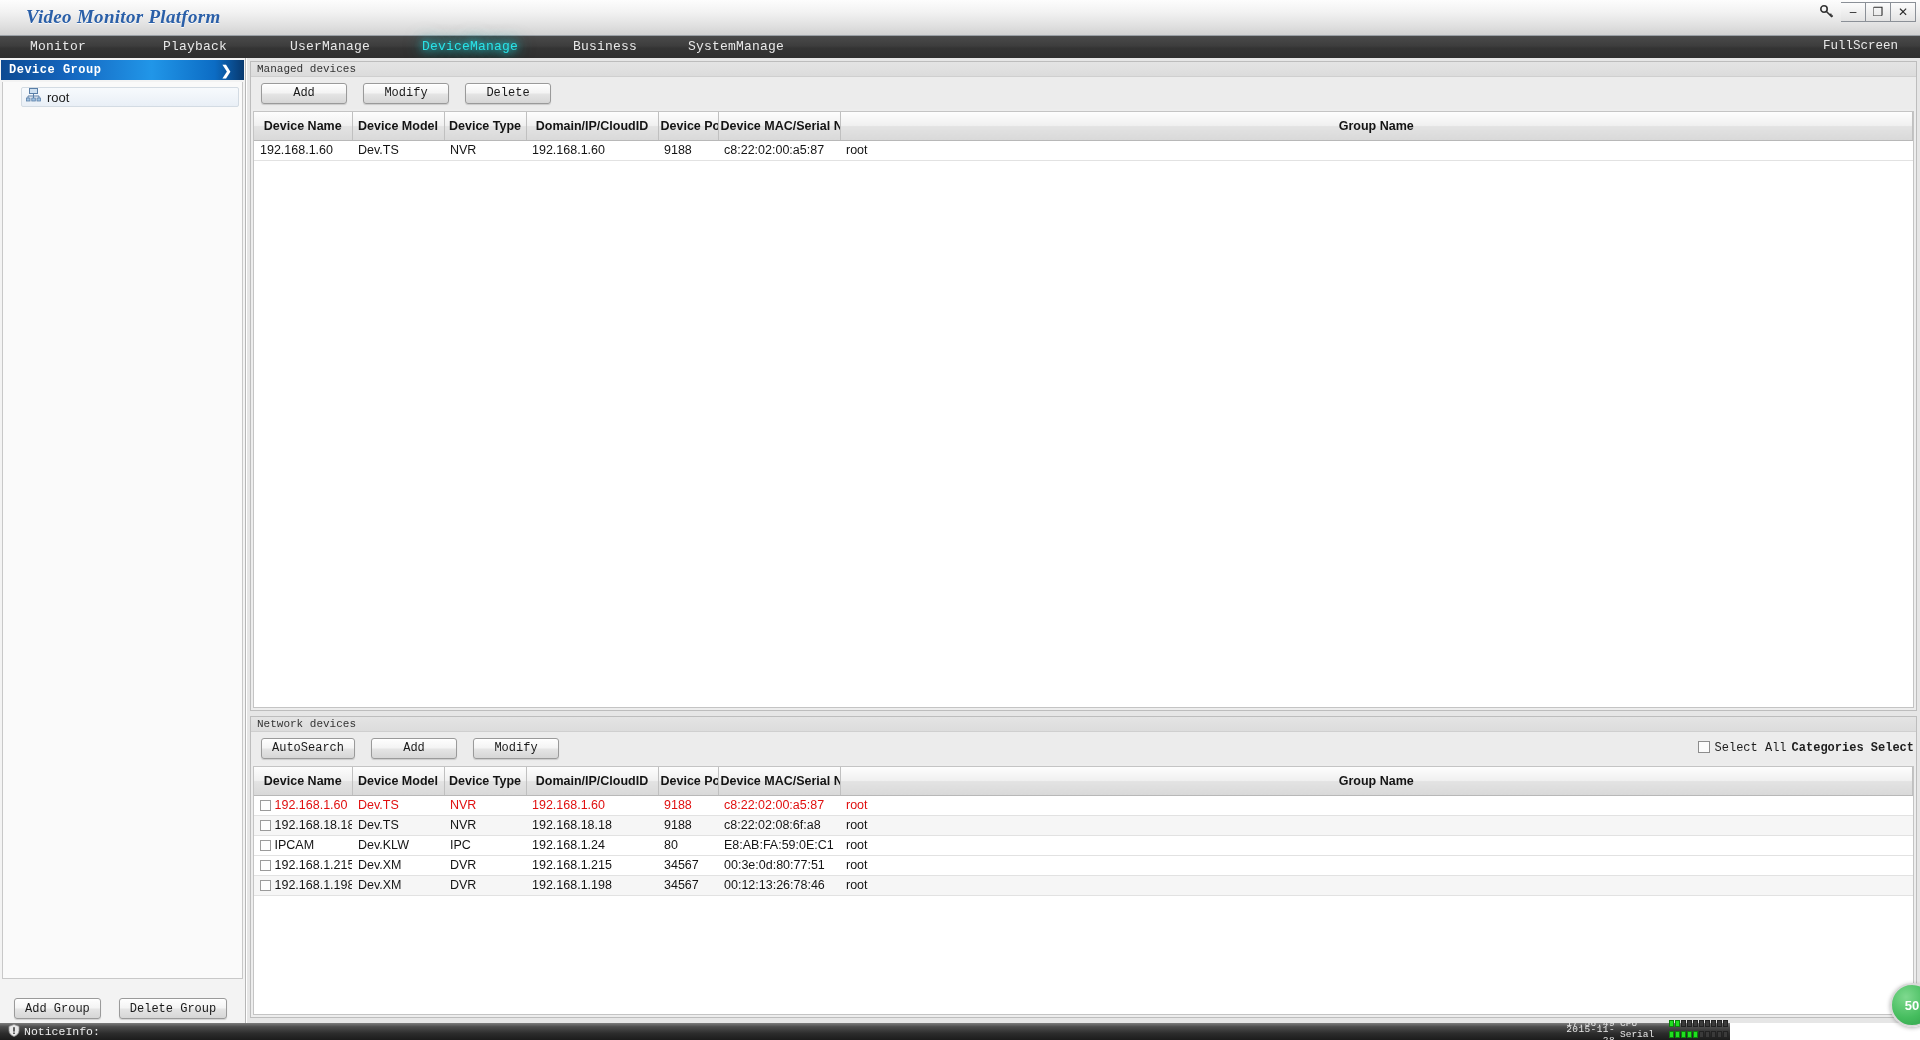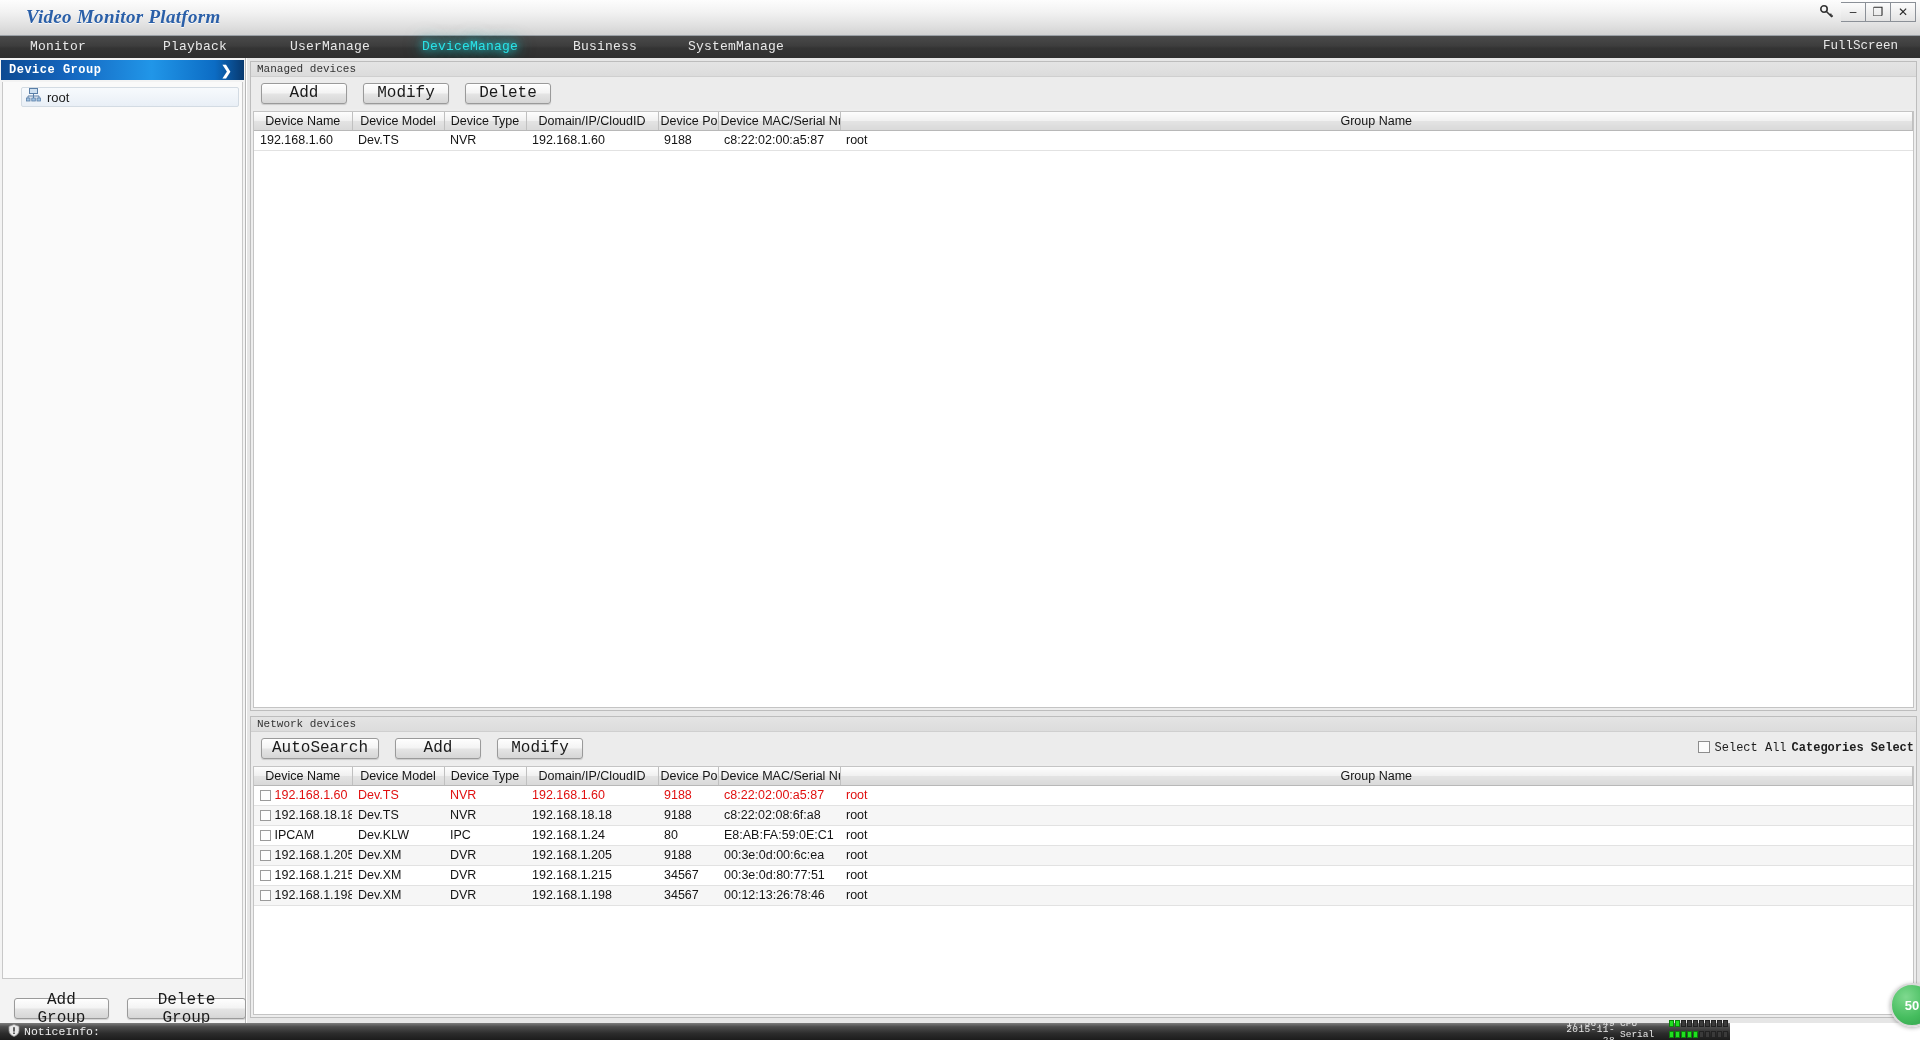--- a/index.html
+++ b/index.html
@@ -165,21 +165,21 @@
 
   
   .btn {
     height: 21px;
     min-width: 86px;
     padding: 0 10px;
     background: linear-gradient(to bottom, #fefefe 0%, #f4f4f4 45%, #e4e4e4 55%, #d6d6d6 100%);
     border: 1px solid #9a9a9a;
     border-radius: 3px;
     font-family: "Liberation Mono", monospace;
-    font-size: 16px;
+    font-size: 12px;
     color: #1a1a1a;
     cursor: pointer;
     display: inline-flex;
     align-items: center;
     justify-content: center;
     box-shadow: inset 0 1px 0 #ffffff, 0 1px 1px rgba(0,0,0,0.14);
   }
 
   
   .content {
@@ -254,23 +254,23 @@
   }
   #grid-managed { top: 49px; }
   #grid-network { top: 49px; }
 
   table.dt {
     width: 100%;
     border-collapse: collapse;
     table-layout: fixed;
   }
   table.dt th {
-    height: 18px;
+    height: 28px;
     font-size: 12.5px;
-    font-weight: normal;
+    font-weight: bold;
     color: #141414;
     background: linear-gradient(to bottom, #fdfdfd 0%, #f0f0f0 48%, #e3e3e3 52%, #d9d9d9 100%);
     border-right: 1px solid #c0c0c0;
     border-bottom: 1px solid #b8b8b8;
     text-align: center;
     padding: 0 2px;
     overflow: hidden;
     white-space: nowrap;
   }
   table.dt th.grp { text-align: center; }
@@ -524,29 +524,20 @@
               </tr>
               <tr>
                 <td class="cell-check"><span class="row-chk"></span> IPCAM</td>
                 <td>Dev.KLW</td>
                 <td>IPC</td>
                 <td>192.168.1.24</td>
                 <td>80</td>
                 <td>E8:AB:FA:59:0E:C1</td>
                 <td>root</td>
               </tr>
-              <tr class="row-alt">
-                <td class="cell-check"><span class="row-chk"></span> 192.168.1.205</td>
-                <td>Dev.XM</td>
-                <td>DVR</td>
-                <td>192.168.1.205</td>
-                <td>9188</td>
-                <td>00:3e:0d:00:6c:ea</td>
-                <td>root</td>
-              </tr>
               <tr>
                 <td class="cell-check"><span class="row-chk"></span> 192.168.1.215</td>
                 <td>Dev.XM</td>
                 <td>DVR</td>
                 <td>192.168.1.215</td>
                 <td>34567</td>
                 <td>00:3e:0d:80:77:51</td>
                 <td>root</td>
               </tr>
               <tr class="row-alt">

